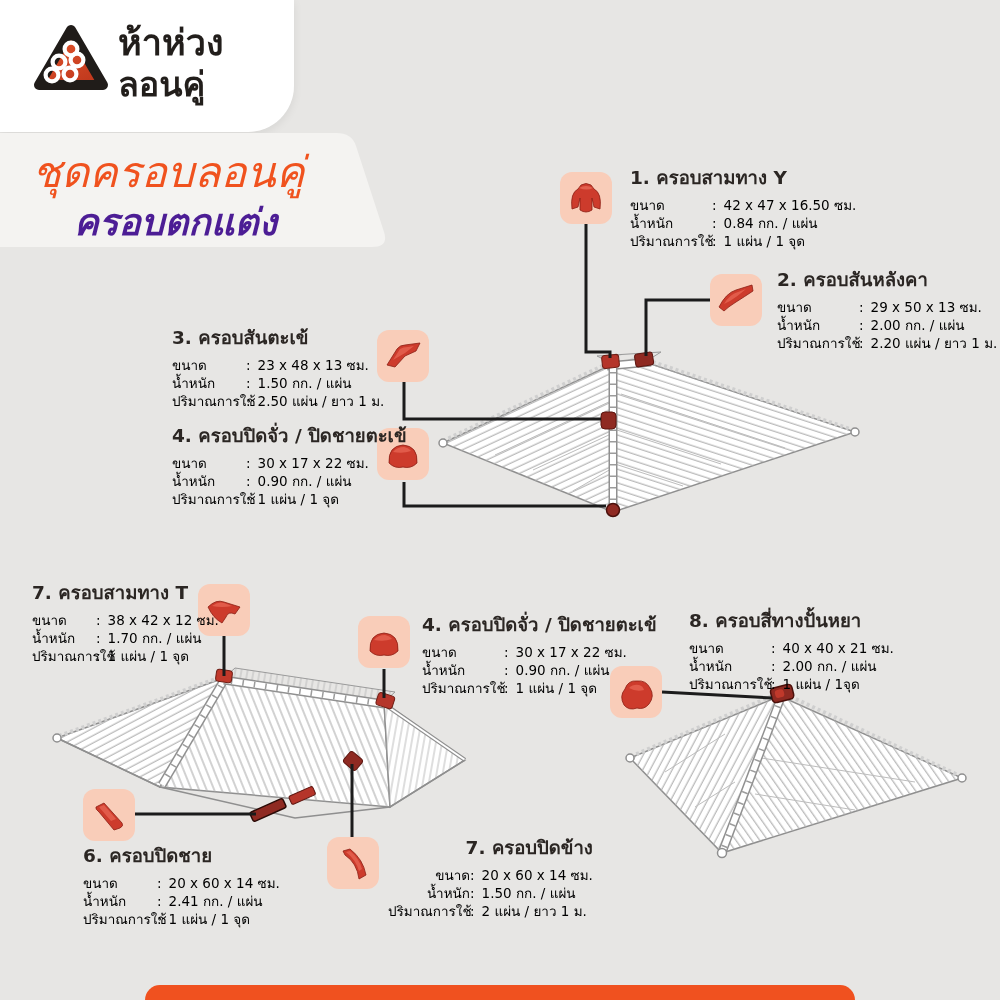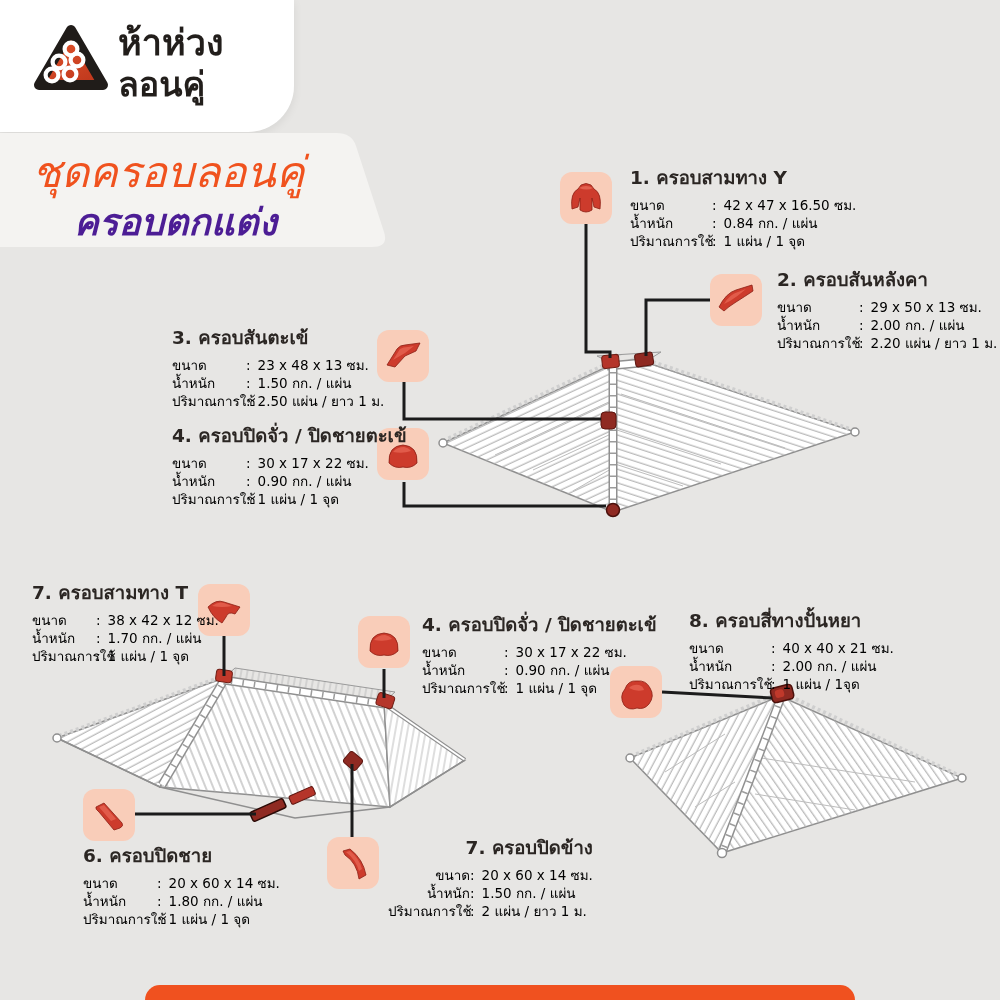--- a/index.html
+++ b/index.html
@@ -440,21 +440,21 @@
   <div class="info mid" id="i-p6">
     <div class="ptitle">6. ครอบปิดชาย</div>
     <div class="srow">
         <span class="slabel">ขนาด</span>
         <span class="scolon">:</span>
         <span>20 x 60 x 14 ซม.</span>
       </div>
     <div class="srow">
         <span class="slabel">น้ำหนัก</span>
         <span class="scolon">:</span>
-        <span>1.80 กก. / แผ่น</span>
+        <span>2.41 กก. / แผ่น</span>
       </div>
     <div class="srow">
         <span class="slabel">ปริมาณการใช้</span>
         <span class="scolon">:</span>
         <span>1 แผ่น / 1 จุด</span>
       </div>
   </div>
 
   <div class="info" id="i-p7">
     <div class="ptitle">7. ครอบปิดข้าง</div>

